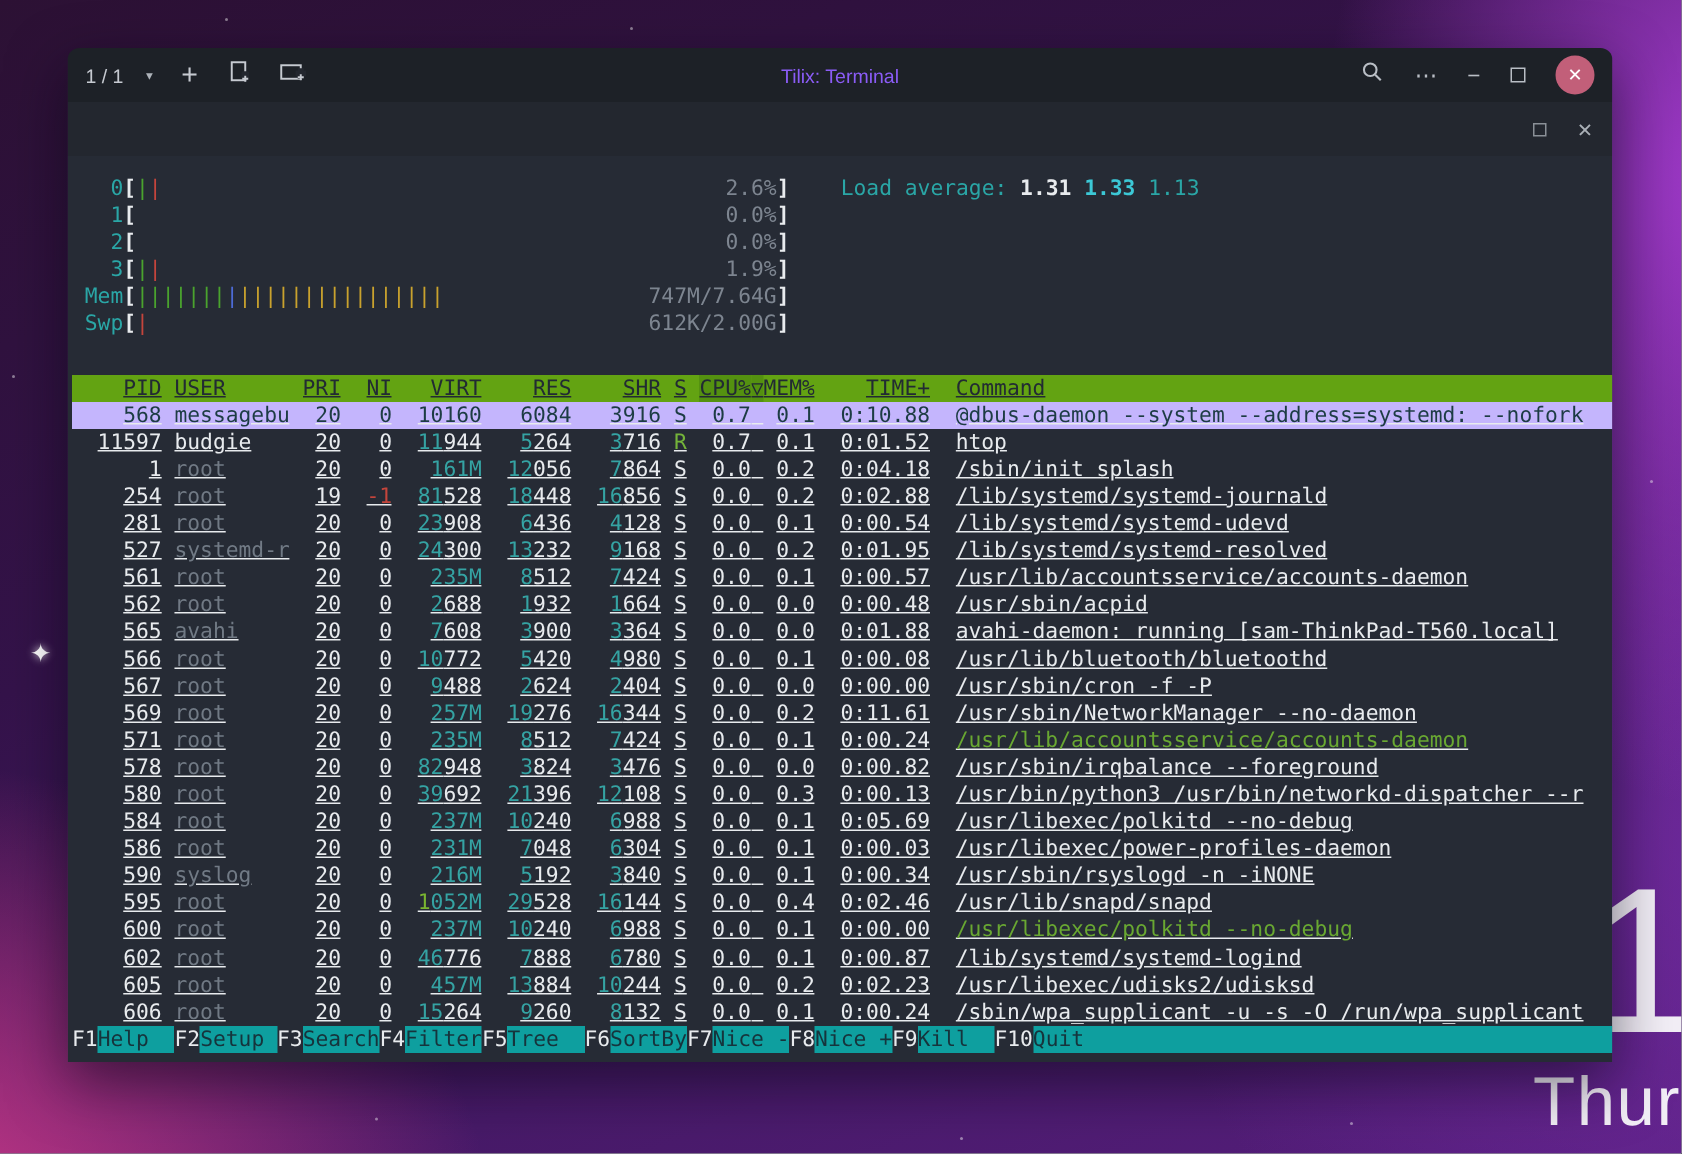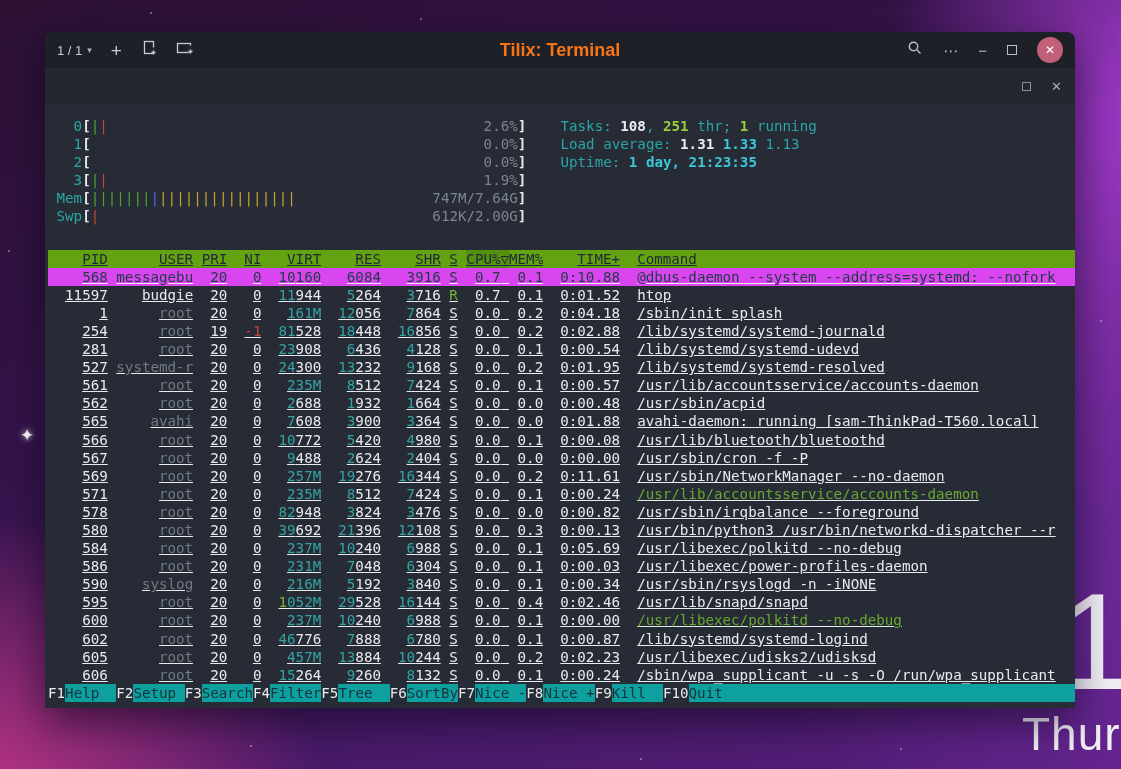--- a/index.html
+++ b/index.html
@@ -21,26 +21,26 @@
   .clock-day { position:absolute; top:707px; left:1022px; font-size:46px; font-weight:300;
     color:#f2eef6; white-space:nowrap; letter-spacing:1px; }
 
   
   .win { position:absolute; left:45px; top:32px; width:1030px; height:676px;
     border-radius:8px 8px 0 0; box-shadow:0 14px 38px rgba(10,5,20,.55); overflow:hidden; }
 
   .titlebar { height:36px; background:#1d2127; display:flex; align-items:center;
     padding:0 12px; position:relative; color:#c6cad1; }
   .tb-left { display:flex; align-items:center; gap:19px; }
-  .session-dd { display:flex; align-items:center; gap:5px; font-size:13px; cursor:default; }
+  .session-dd { display:flex; align-items:center; gap:15px; font-size:13px; cursor:default; }
   .caret { font-size:9px; color:#aeb3ba; }
   .tb-plus { font-size:19px; font-weight:300; color:#c6cad1; line-height:1; }
   .tb-ico { display:inline-block; }
-  .tb-title { position:absolute; left:50%; transform:translateX(-50%); font-size:18px;
-    font-weight:bold; color:#f97316; white-space:nowrap; }
+  .tb-title { position:absolute; left:50%; transform:translateX(-50%); font-size:13px;
+    font-weight:normal; color:#8b5cf6; white-space:nowrap; }
   .tb-right { margin-left:auto; display:flex; align-items:center; gap:20px; }
   .glyph { font-size:15px; color:#b9bec5; line-height:1; }
   .maxbox { width:10px; height:10px; border:1px solid #b9bec5; display:inline-block; }
   .closebtn { width:26px; height:26px; border-radius:50%; background:#c25f79; color:#fff;
     font-size:12px; display:flex; align-items:center; justify-content:center; }
 
   .tabbar { height:36px; background:#23272f; display:flex; align-items:center; padding:0 13px; }
   .tab { display:flex; align-items:center; gap:7px; font-size:13px; color:#c6cad1;margin-top:47px; }
   .tab-right { margin-left:auto; display:flex; align-items:center; gap:20px; }
   .maxbox-sm { width:9px; height:9px; border:1px solid #8a9097; display:inline-block; }
@@ -67,29 +67,29 @@
   .cyb { color:#3cc8d6; font-weight:bold; }
   .wb { color:#e8ebee; font-weight:bold; }
   .gb { color:#9ccd3c; font-weight:bold; }
 
   .spacer { height:24px; }
 
   .phead, .prow { display:flex; height:18.1px; line-height:18.1px; white-space:pre;text-decoration:underline; }
   .phead { background:#63a312; color:#222b33; }
   .phead .hsort { background:#549110; }
   .c { display:inline-block; white-space:pre; text-align:right; overflow:hidden; }
-  .c.pid{width:7ch} .c.user{width:9ch;text-align:right;margin-left:1ch}
+  .c.pid{width:7ch} .c.user{width:9ch;text-align:left;margin-left:1ch}
   .c.pri{width:3ch;margin-left:1ch} .c.ni{width:3ch;margin-left:1ch}
   .c.virt{width:6ch;margin-left:1ch} .c.res{width:6ch;margin-left:1ch} .c.shr{width:6ch;margin-left:1ch}
   .c.s{width:1ch;margin-left:1ch;text-align:left} .c.cpu{width:4ch;margin-left:1ch}
   .c.gap{width:1ch;text-align:center} .c.mem{width:4ch}
   .c.time{width:8ch;margin-left:1ch} .c.cmd{flex:1;text-align:left;margin-left:2ch}
   .num-w{color:#e8ebee} .num-c{color:#35a3a3} .num-g{color:#7ab531} .num-r{color:#c4453c}
   .t-gray{color:#717a85} .t-run{color:#74b33a} .t-thread{color:#69a832}
-  .prow.sel { background:#d946ef; }
+  .prow.sel { background:#c4b5fd; }
   .prow.sel span { color:#1d3c44 !important; }
 
   .fbar { display:flex; height:18.1px; line-height:18.1px; white-space:pre; }
   .fseg { display:flex; }
   .fseg:last-child { flex:1; }
   .fk { color:#e8ebee; }
   .fl { width:6ch; background:#0e9f9f; color:#16343c; overflow:hidden; }
   .fseg:last-child .fl { flex:1; width:auto; }
 </style>
 </head>
@@ -163,23 +163,21 @@
       <div class="hdr">
         <div class="meters" id="meters">
             <div class="meter"><span class="m-label">0</span><span class="m-brk">[</span><span class="m-bars"><span class="bar-green">|</span><span class="bar-red">|</span></span><span class="m-val">2.6%</span><span class="m-brk">]</span></div>
             <div class="meter"><span class="m-label">1</span><span class="m-brk">[</span><span class="m-bars"></span><span class="m-val">0.0%</span><span class="m-brk">]</span></div>
             <div class="meter"><span class="m-label">2</span><span class="m-brk">[</span><span class="m-bars"></span><span class="m-val">0.0%</span><span class="m-brk">]</span></div>
             <div class="meter"><span class="m-label">3</span><span class="m-brk">[</span><span class="m-bars"><span class="bar-green">|</span><span class="bar-red">|</span></span><span class="m-val">1.9%</span><span class="m-brk">]</span></div>
             <div class="meter"><span class="m-label">Mem</span><span class="m-brk">[</span><span class="m-bars"><span class="bar-green">|</span><span class="bar-green">|</span><span class="bar-green">|</span><span class="bar-green">|</span><span class="bar-green">|</span><span class="bar-green">|</span><span class="bar-green">|</span><span class="bar-blue">|</span><span class="bar-yellow">|</span><span class="bar-yellow">|</span><span class="bar-yellow">|</span><span class="bar-yellow">|</span><span class="bar-yellow">|</span><span class="bar-yellow">|</span><span class="bar-yellow">|</span><span class="bar-yellow">|</span><span class="bar-yellow">|</span><span class="bar-yellow">|</span><span class="bar-yellow">|</span><span class="bar-yellow">|</span><span class="bar-yellow">|</span><span class="bar-yellow">|</span><span class="bar-yellow">|</span><span class="bar-yellow">|</span></span><span class="m-val">747M/7.64G</span><span class="m-brk">]</span></div>
             <div class="meter"><span class="m-label">Swp</span><span class="m-brk">[</span><span class="m-bars"><span class="bar-red">|</span></span><span class="m-val">612K/2.00G</span><span class="m-brk">]</span></div>
           </div>
         <div class="info">
-          <div class="iline"><span class="cy">Tasks: </span><span class="wb">108</span><span class="cy">, </span><span class="gb">251</span><span class="cy"> thr; </span><span class="gb">1</span><span class="cy"> running</span></div>
           <div class="iline"><span class="cy">Load average: </span><span class="wb">1.31</span><span class="cy"> </span><span class="cyb">1.33</span><span class="cy"> </span><span class="cy">1.13</span></div>
-          <div class="iline"><span class="cy">Uptime: </span><span class="cyb">1 day, 21:23:35</span></div>
         </div>
       </div>
       <div class="spacer"></div>
       <div class="phead" id="phead"><span class="c pid">PID</span><span class="c user">USER</span><span class="c pri">PRI</span><span class="c ni">NI</span><span class="c virt">VIRT</span><span class="c res">RES</span><span class="c shr">SHR</span><span class="c s">S</span><span class="c cpu hsort">CPU%</span><span class="c gap hsort">▽</span><span class="c mem">MEM%</span><span class="c time">TIME+</span><span class="c cmd">Command</span></div>
       <div id="rows">
           <div class="prow sel"><span class="c pid num-w">568</span><span class="c user t-gray">messagebu</span><span class="c pri num-w">20</span><span class="c ni num-w">0</span><span class="c virt"><span class="num-c">10</span><span class="num-w">160</span></span><span class="c res"><span class="num-c">6</span><span class="num-w">084</span></span><span class="c shr"><span class="num-c">3</span><span class="num-w">916</span></span><span class="c s num-w">S</span><span class="c cpu num-w">0.7</span><span class="c gap"> </span><span class="c mem num-w">0.1</span><span class="c time num-w">0:10.88</span><span class="c cmd num-w">@dbus-daemon --system --address=systemd: --nofork</span></div>
           <div class="prow"><span class="c pid num-w">11597</span><span class="c user num-w">budgie</span><span class="c pri num-w">20</span><span class="c ni num-w">0</span><span class="c virt"><span class="num-c">11</span><span class="num-w">944</span></span><span class="c res"><span class="num-c">5</span><span class="num-w">264</span></span><span class="c shr"><span class="num-c">3</span><span class="num-w">716</span></span><span class="c s t-run">R</span><span class="c cpu num-w">0.7</span><span class="c gap"> </span><span class="c mem num-w">0.1</span><span class="c time num-w">0:01.52</span><span class="c cmd num-w">htop</span></div>
           <div class="prow"><span class="c pid num-w">1</span><span class="c user t-gray">root</span><span class="c pri num-w">20</span><span class="c ni num-w">0</span><span class="c virt"><span class="num-c">161M</span></span><span class="c res"><span class="num-c">12</span><span class="num-w">056</span></span><span class="c shr"><span class="num-c">7</span><span class="num-w">864</span></span><span class="c s num-w">S</span><span class="c cpu num-w">0.0</span><span class="c gap"> </span><span class="c mem num-w">0.2</span><span class="c time num-w">0:04.18</span><span class="c cmd num-w">/sbin/init splash</span></div>
           <div class="prow"><span class="c pid num-w">254</span><span class="c user t-gray">root</span><span class="c pri num-w">19</span><span class="c ni num-r">-1</span><span class="c virt"><span class="num-c">81</span><span class="num-w">528</span></span><span class="c res"><span class="num-c">18</span><span class="num-w">448</span></span><span class="c shr"><span class="num-c">16</span><span class="num-w">856</span></span><span class="c s num-w">S</span><span class="c cpu num-w">0.0</span><span class="c gap"> </span><span class="c mem num-w">0.2</span><span class="c time num-w">0:02.88</span><span class="c cmd num-w">/lib/systemd/systemd-journald</span></div>
           <div class="prow"><span class="c pid num-w">281</span><span class="c user t-gray">root</span><span class="c pri num-w">20</span><span class="c ni num-w">0</span><span class="c virt"><span class="num-c">23</span><span class="num-w">908</span></span><span class="c res"><span class="num-c">6</span><span class="num-w">436</span></span><span class="c shr"><span class="num-c">4</span><span class="num-w">128</span></span><span class="c s num-w">S</span><span class="c cpu num-w">0.0</span><span class="c gap"> </span><span class="c mem num-w">0.1</span><span class="c time num-w">0:00.54</span><span class="c cmd num-w">/lib/systemd/systemd-udevd</span></div>

